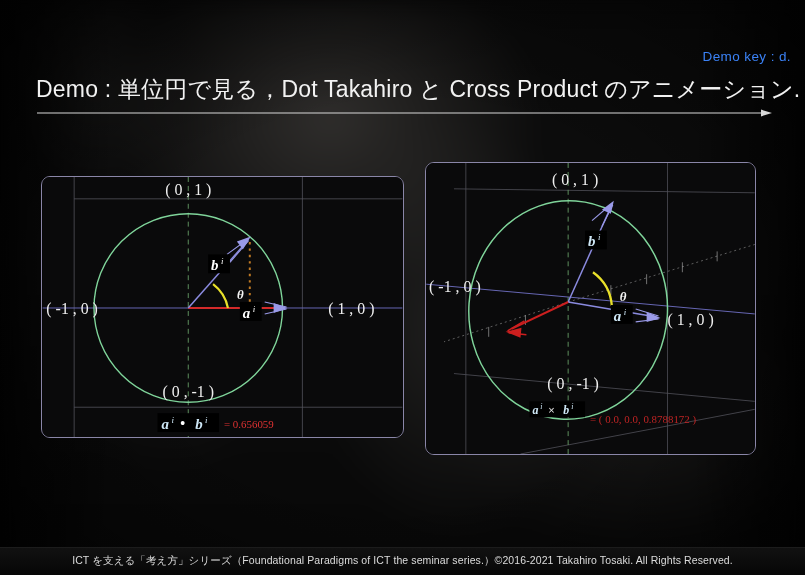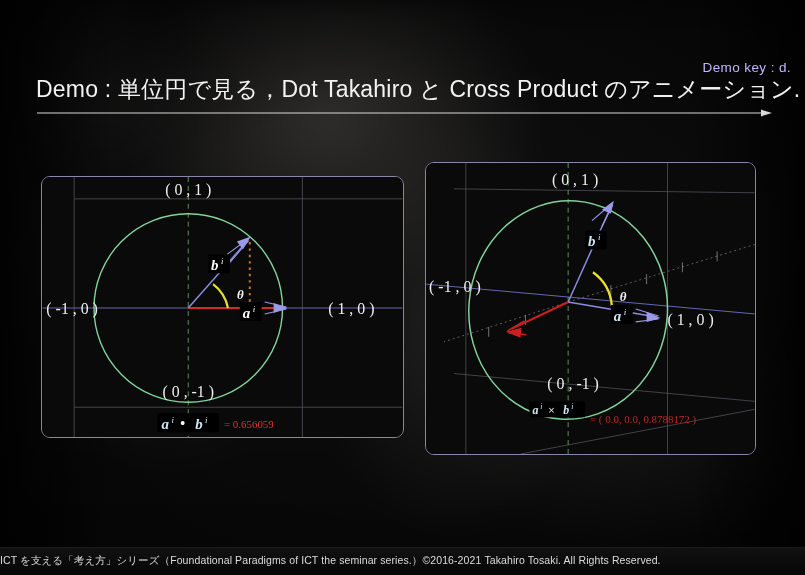--- a/index.html
+++ b/index.html
@@ -26,22 +26,22 @@
   }
   #bg-vignette {
     position:absolute; inset:0;
     background:
       radial-gradient(ellipse 700px 520px at 402px 300px, rgba(0,0,0,0) 38%, rgba(0,0,0,0.55) 78%, rgba(0,0,0,0.82) 100%),
       linear-gradient(90deg, rgba(0,0,0,0.75) 0%, rgba(0,0,0,0) 14%, rgba(0,0,0,0) 86%, rgba(0,0,0,0.75) 100%);
   }
 
   
   #demo-key {
-    position:absolute; top:60px; right:14px;
-    font-size:13.5px; color:#c4b5fd; letter-spacing:0.4px;
+    position:absolute; top:49px; right:14px;
+    font-size:13.5px; color:#3b82f6; letter-spacing:0.4px;
   }
   #title {
     position:absolute; left:36px; top:74px;
     font-size:23px; color:#f2f2f2; font-weight:400;
     letter-spacing:0.2px; white-space:nowrap;
   }
   #title-rule {
     position:absolute; left:37px; top:108px; width:735px; height:10px;
   }
 
@@ -59,21 +59,21 @@
   .panel svg { display:block; width:100%; height:100%; }
 
   
   #footer-bar {
     position:absolute; left:0; bottom:0; width:805px; height:28px;
     background:linear-gradient(180deg,#111111 0%,#060606 100%);
     border-top:1px solid #1c1c1c;
   }
   #footer-text {
     position:absolute; left:0; bottom:7px; width:805px;
-    font-size:10.5px; color:#dcdcdc; letter-spacing:0.1px;
+    text-align:center; font-size:10.5px; color:#dcdcdc; letter-spacing:0.1px;
   }
 </style>
 </head>
 <body>
 
 <div id="bg-layer">
   <div id="bg-base"></div>
   <div id="bg-vignette"></div>
 </div>
 

